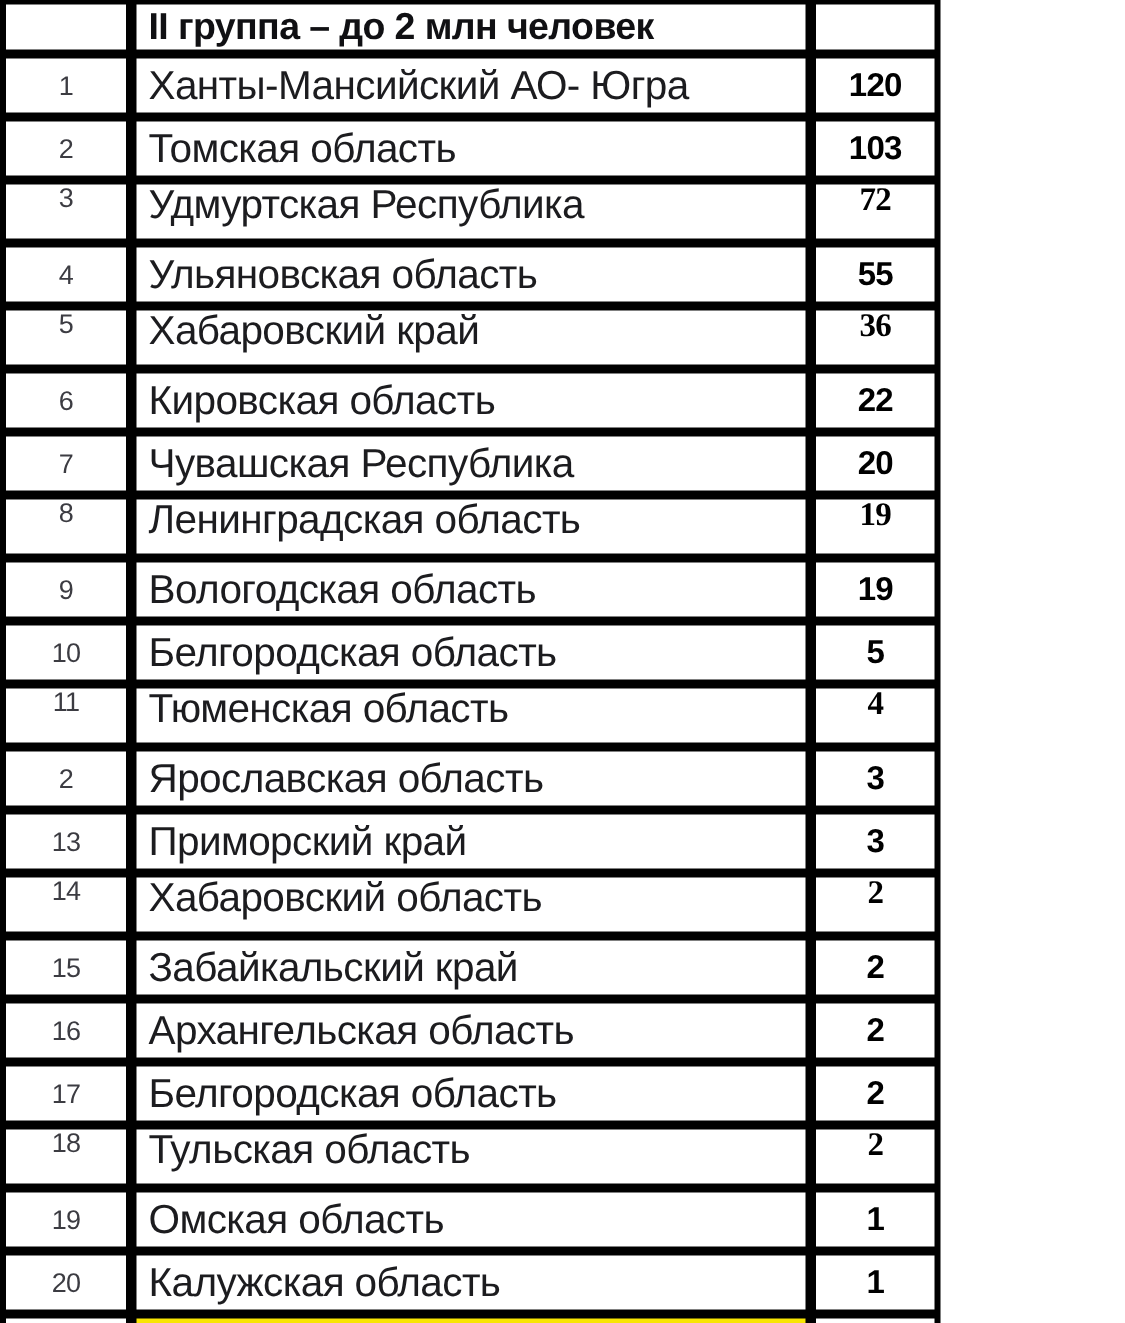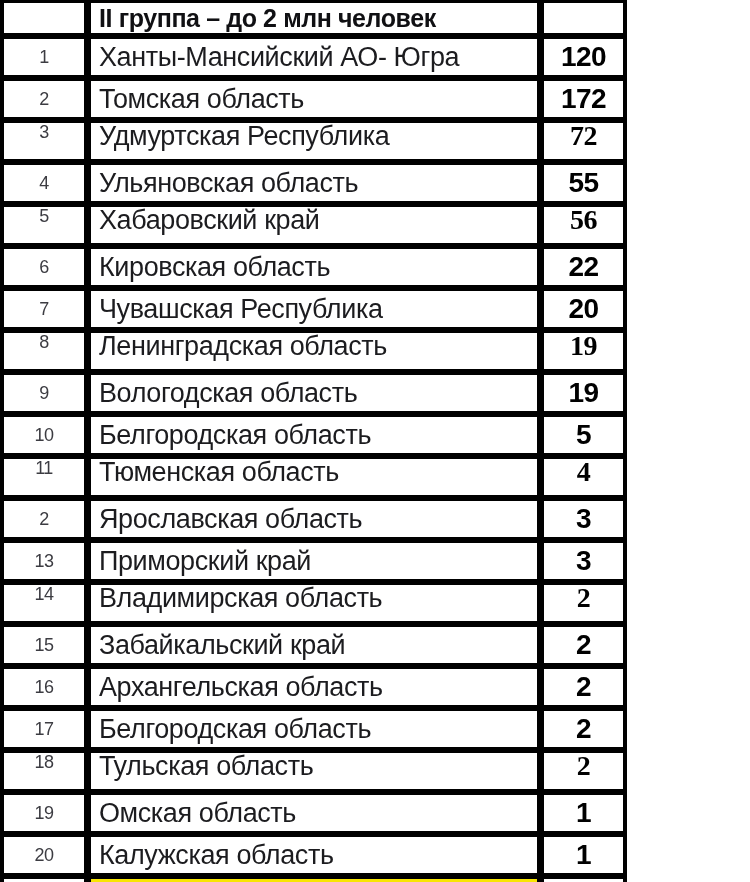--- a/index.html
+++ b/index.html
@@ -19,21 +19,21 @@
   .row{display:contents;}
   .cell{
     background:#fff;
     display:flex;
     align-items:center;
     overflow:hidden;
     -webkit-font-smoothing:antialiased;
   }
   .c-rank{justify-content:center;font-size:18px;color:#3c3c42;letter-spacing:-0.5px;}
   .c-region{padding-left:8px;font-size:27px;color:#1c1c1f;letter-spacing:-0.4px;}
-  .c-value{justify-content:center;font-weight:bold;font-size:28px;color:#000;letter-spacing:-0.5px;}
+  .c-value{justify-content:center;font-weight:bold;font-size:22px;color:#000;letter-spacing:-0.5px;}
   .hdr .c-region{
     font-weight:bold;font-size:25px;color:#101013;letter-spacing:-0.4px;
   }
   .snug .cell{align-items:flex-start;line-height:1.0;}
   .snug .c-value{line-height:0.95;font-family:Liberation Serif, serif;}
   .partial .c-region{background:#f8e503;}
 </style>
 </head>
 <body>
 
@@ -47,39 +47,39 @@
 
   <div class="row">
     <div class="cell c-rank">1</div>
     <div class="cell c-region">Ханты-Мансийский АО- Югра</div>
     <div class="cell c-value">120</div>
   </div>
 
   <div class="row">
     <div class="cell c-rank">2</div>
     <div class="cell c-region">Томская область</div>
-    <div class="cell c-value">172</div>
+    <div class="cell c-value">103</div>
   </div>
 
   <div class="row snug">
     <div class="cell c-rank">3</div>
     <div class="cell c-region">Удмуртская Республика</div>
     <div class="cell c-value">72</div>
   </div>
 
   <div class="row">
     <div class="cell c-rank">4</div>
     <div class="cell c-region">Ульяновская область</div>
     <div class="cell c-value">55</div>
   </div>
 
   <div class="row snug">
     <div class="cell c-rank">5</div>
     <div class="cell c-region">Хабаровский край</div>
-    <div class="cell c-value">56</div>
+    <div class="cell c-value">36</div>
   </div>
 
   <div class="row">
     <div class="cell c-rank">6</div>
     <div class="cell c-region">Кировская область</div>
     <div class="cell c-value">22</div>
   </div>
 
   <div class="row">
     <div class="cell c-rank">7</div>
@@ -118,21 +118,21 @@
   </div>
 
   <div class="row">
     <div class="cell c-rank">13</div>
     <div class="cell c-region">Приморский край</div>
     <div class="cell c-value">3</div>
   </div>
 
   <div class="row snug">
     <div class="cell c-rank">14</div>
-    <div class="cell c-region">Владимирская область</div>
+    <div class="cell c-region">Хабаровский область</div>
     <div class="cell c-value">2</div>
   </div>
 
   <div class="row">
     <div class="cell c-rank">15</div>
     <div class="cell c-region">Забайкальский край</div>
     <div class="cell c-value">2</div>
   </div>
 
   <div class="row">

